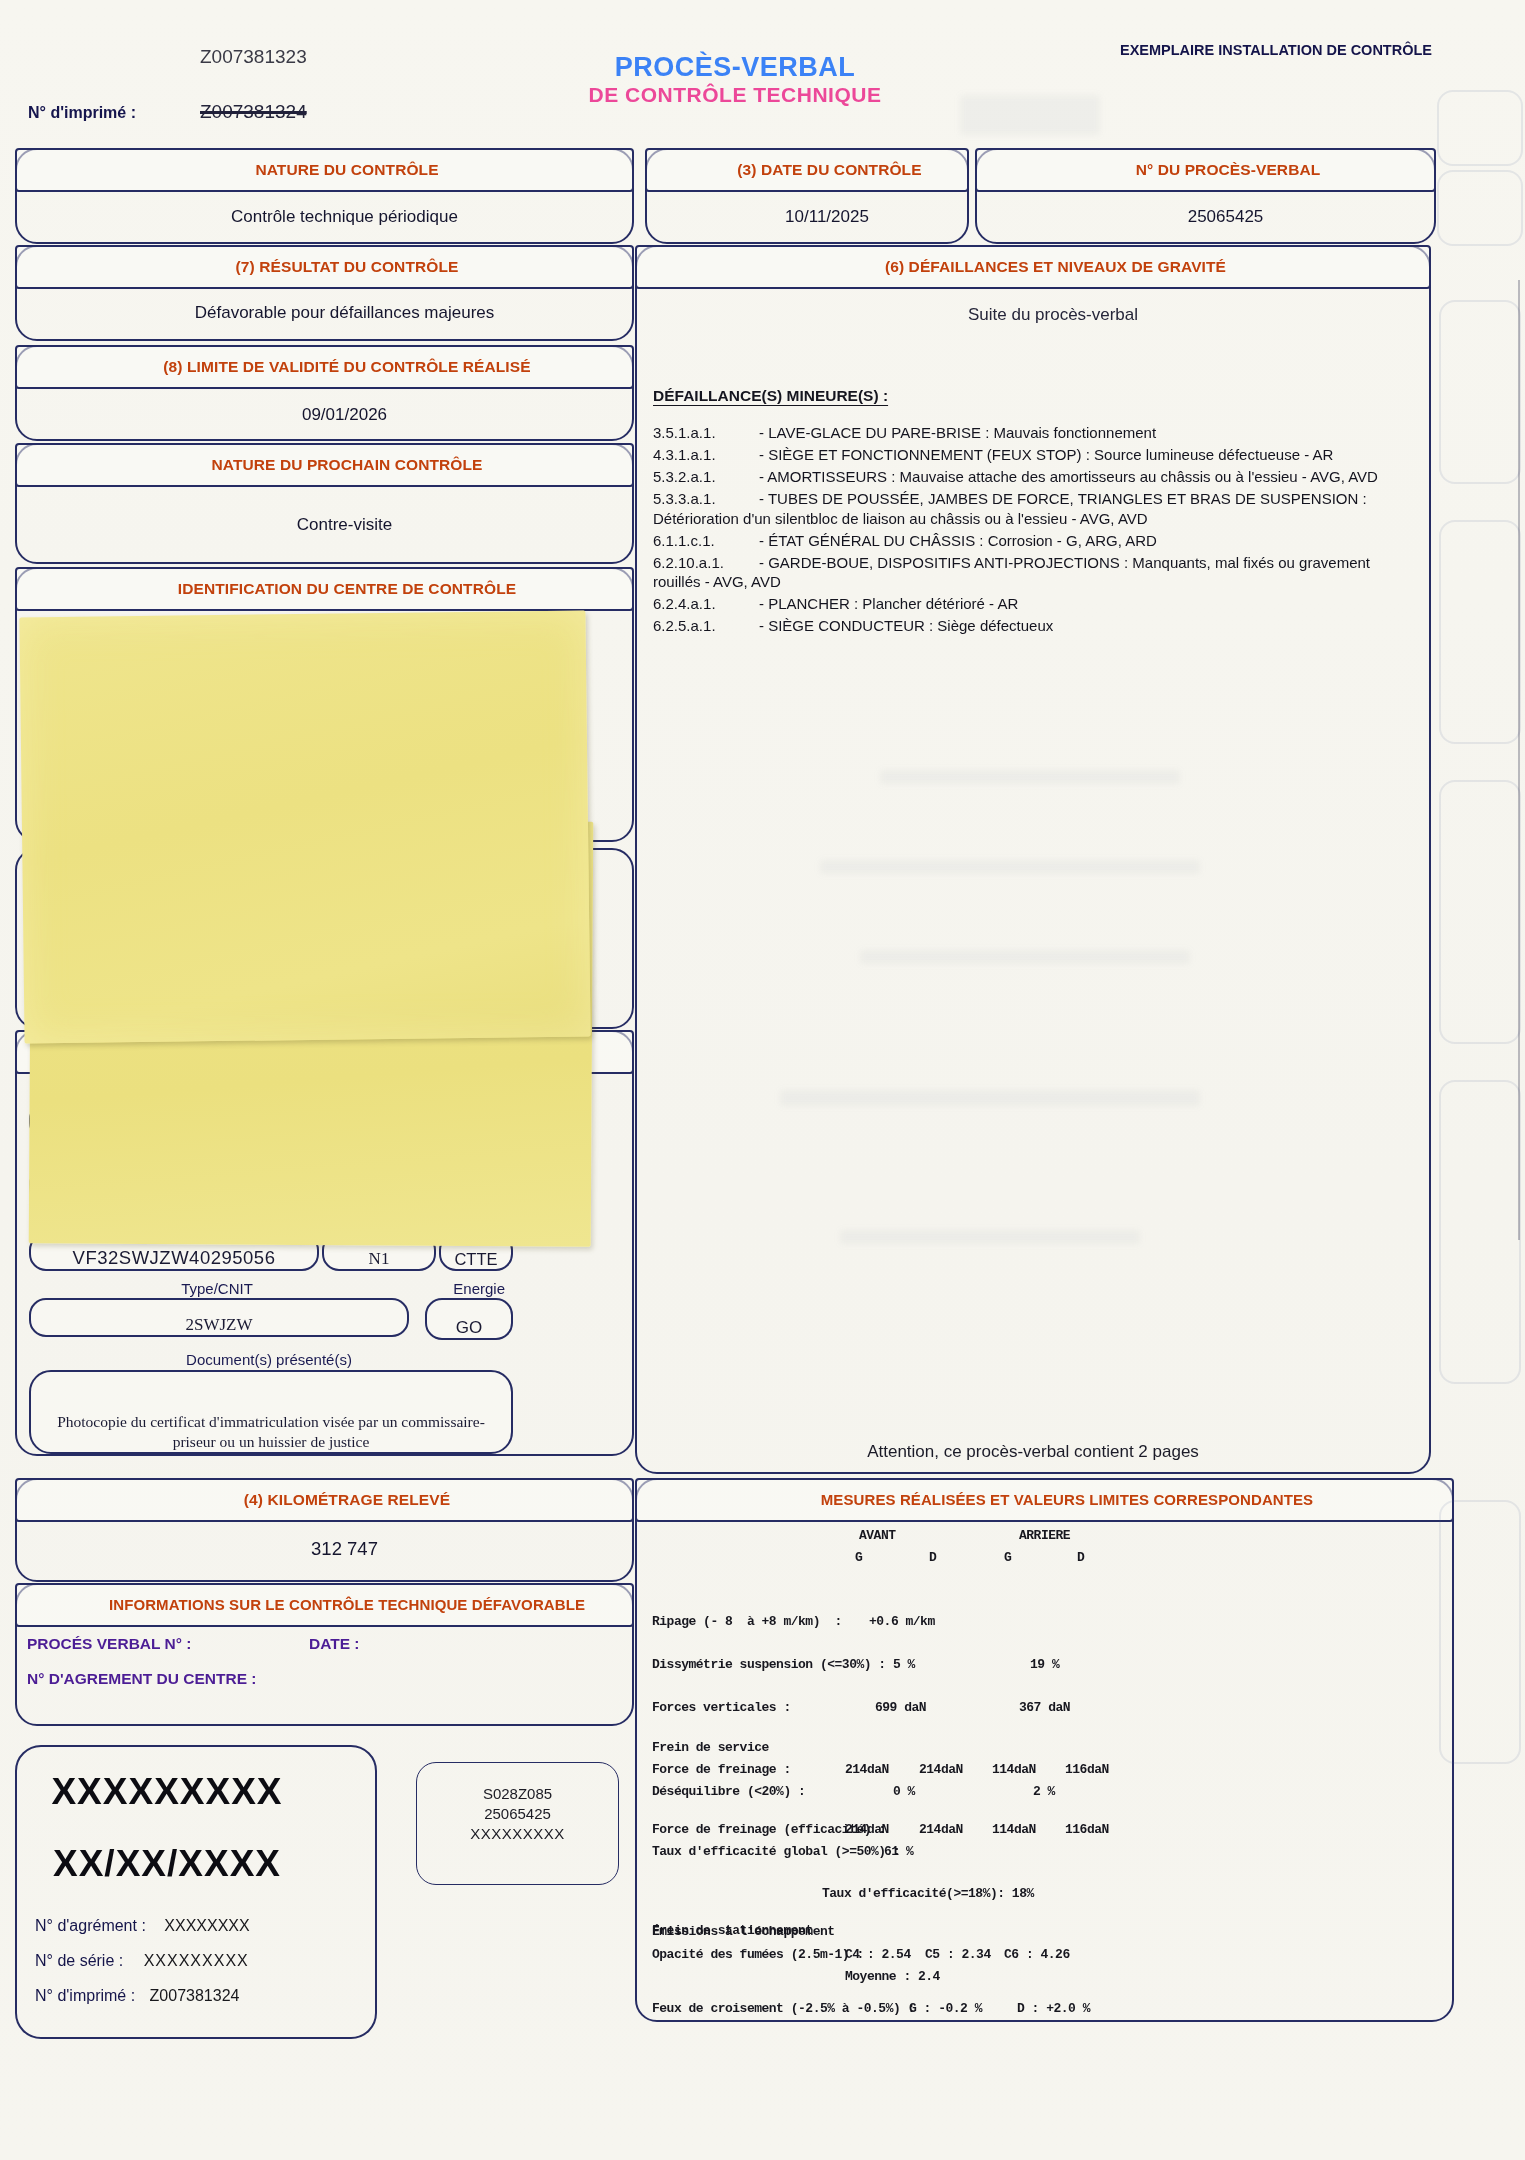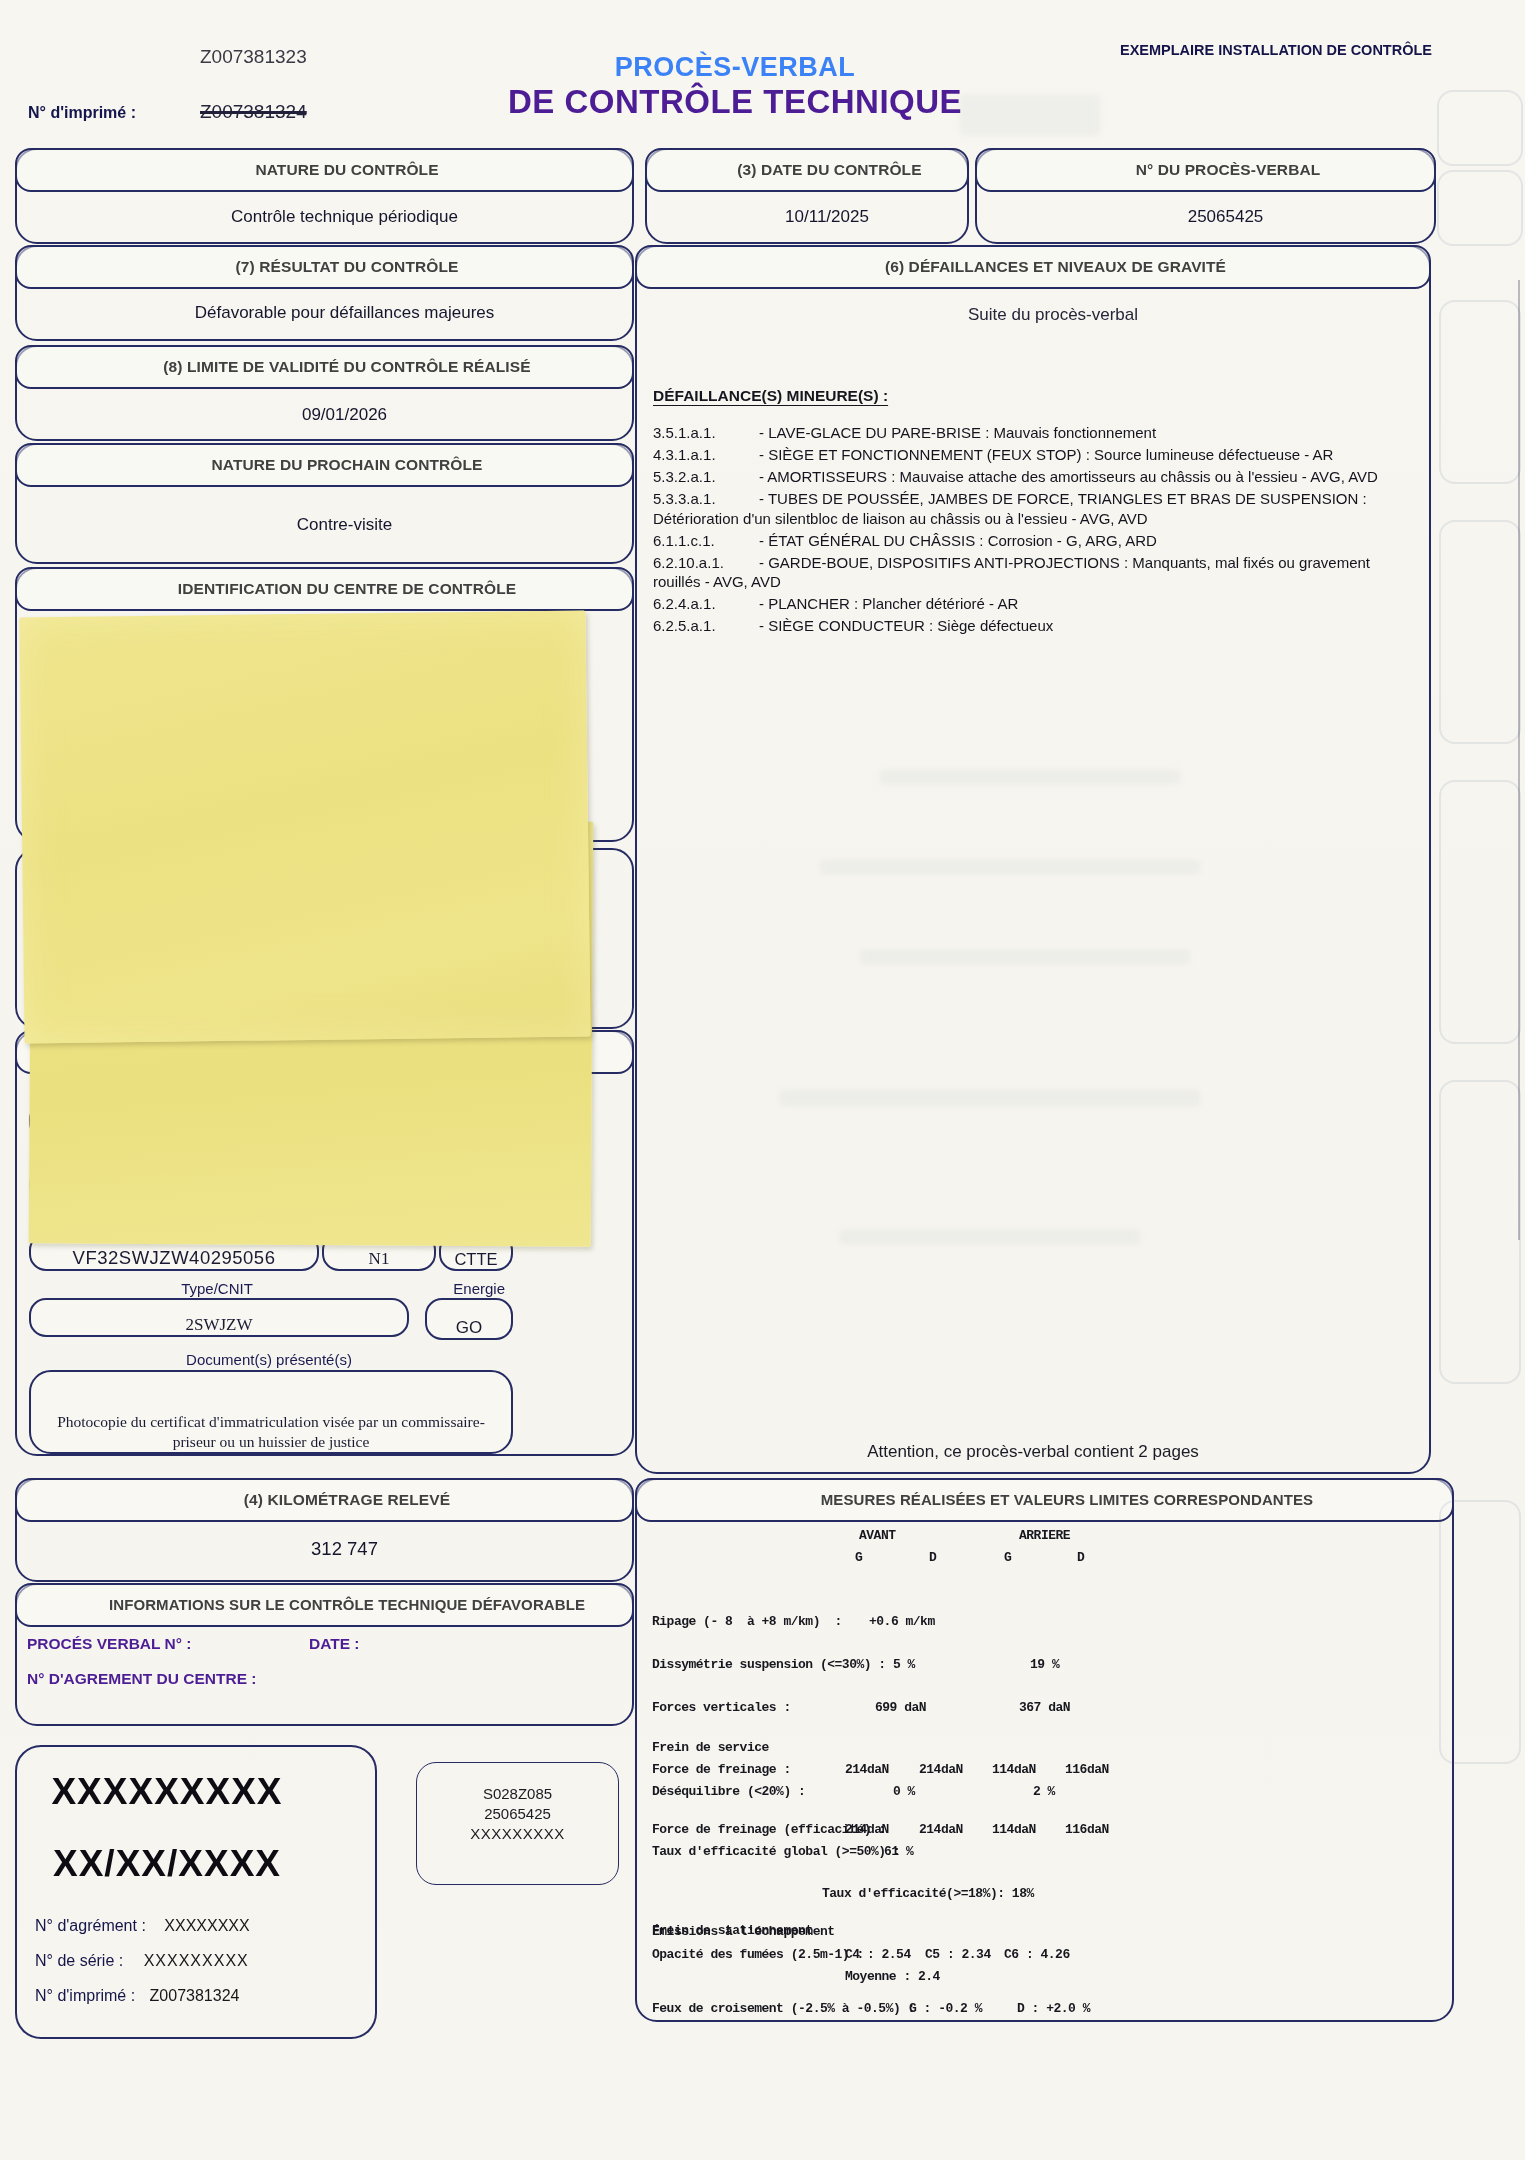--- a/index.html
+++ b/index.html
@@ -5,23 +5,23 @@
   html,body{margin:0;padding:0;}
   body{
     width:1525px;height:2160px;position:relative;overflow:hidden;
     background:linear-gradient(180deg,#f7f6f0 0%,#f5f4ee 55%,#f6f5ef 100%);
     font-family:"Liberation Sans",sans-serif;color:#1a1a33;
   }
   .abs{position:absolute;}
   .sec{position:absolute;border:2.2px solid #262c63;border-radius:22px;background:transparent;}
   .hdr{
     position:absolute;left:-2.2px;top:-2.2px;right:-2.2px;height:40px;
-    border:2.2px solid #262c63;border-radius:16px;background:rgba(252,252,248,.55);
+    border:2.2px solid #262c63;border-radius:4px;background:rgba(252,252,248,.55);
     display:flex;align-items:center;justify-content:center;text-align:center;
-    font-weight:bold;font-size:15.5px;color:#404040;letter-spacing:.1px;line-height:15px;padding-left:45px;
+    font-weight:bold;font-size:15.5px;color:#c2410c;letter-spacing:.1px;line-height:15px;padding-left:45px;
   }
   .val{position:absolute;left:0;right:0;text-align:center;font-size:17px;color:#15152e;padding-left:40px;}
   .pill{position:absolute;border:2px solid #262c63;border-radius:17px;display:flex;align-items:flex-end;justify-content:center;background:rgba(252,252,248,.4);}
   .flabel{position:absolute;font-size:15px;color:#1a1a52;text-align:center;line-height:15px;}
   .serif{font-family:"Liberation Serif",serif;}
   .mono{
     font-family:"Liberation Mono","DejaVu Sans Mono",monospace;font-size:13px;font-weight:600;
     white-space:pre;position:absolute;color:#17171f;letter-spacing:-0.5px;
   }
   .ditem{font-size:15px;line-height:19.5px;color:#14141f;margin:0 0 2.5px 0;}
@@ -48,21 +48,21 @@
 </head>
 <body>
 
 <div class="abs" style="left:200px;top:46px;font-size:19px;color:#3a3a46;">Z007381323</div>
 
 <div class="abs" style="left:28px;top:104px;font-size:16px;font-weight:bold;color:#15154e;">N° d'imprimé :</div>
 <div class="abs strike" style="left:200px;top:101px;font-size:19px;color:#24243a;">Z007381324</div>
 
 <div class="abs" style="left:450px;top:52px;width:570px;text-align:center;">
   <div style="font-size:27px;font-weight:bold;color:#3b82f6;letter-spacing:.5px;">PROCÈS-VERBAL</div>
-  <div style="font-size:33px;font-weight:bold;color:#4c1d95;letter-spacing:.5px;">DE CONTRÔLE TECHNIQUE</div>
+  <div style="font-size:21px;font-weight:bold;color:#ec4899;letter-spacing:.5px;">DE CONTRÔLE TECHNIQUE</div>
 </div>
 
 <div class="abs" style="left:1000px;top:42px;width:432px;text-align:right;font-size:14.5px;font-weight:bold;color:#14144a;">EXEMPLAIRE INSTALLATION DE CONTRÔLE</div>
 
 <div class="sec" style="left:15px;top:148px;width:615px;height:92px;">
   <div class="hdr">NATURE DU CONTRÔLE</div>
   <div class="val" style="top:57px;">Contrôle technique périodique</div>
 </div>
 
 <div class="sec" style="left:15px;top:245px;width:615px;height:92px;">

